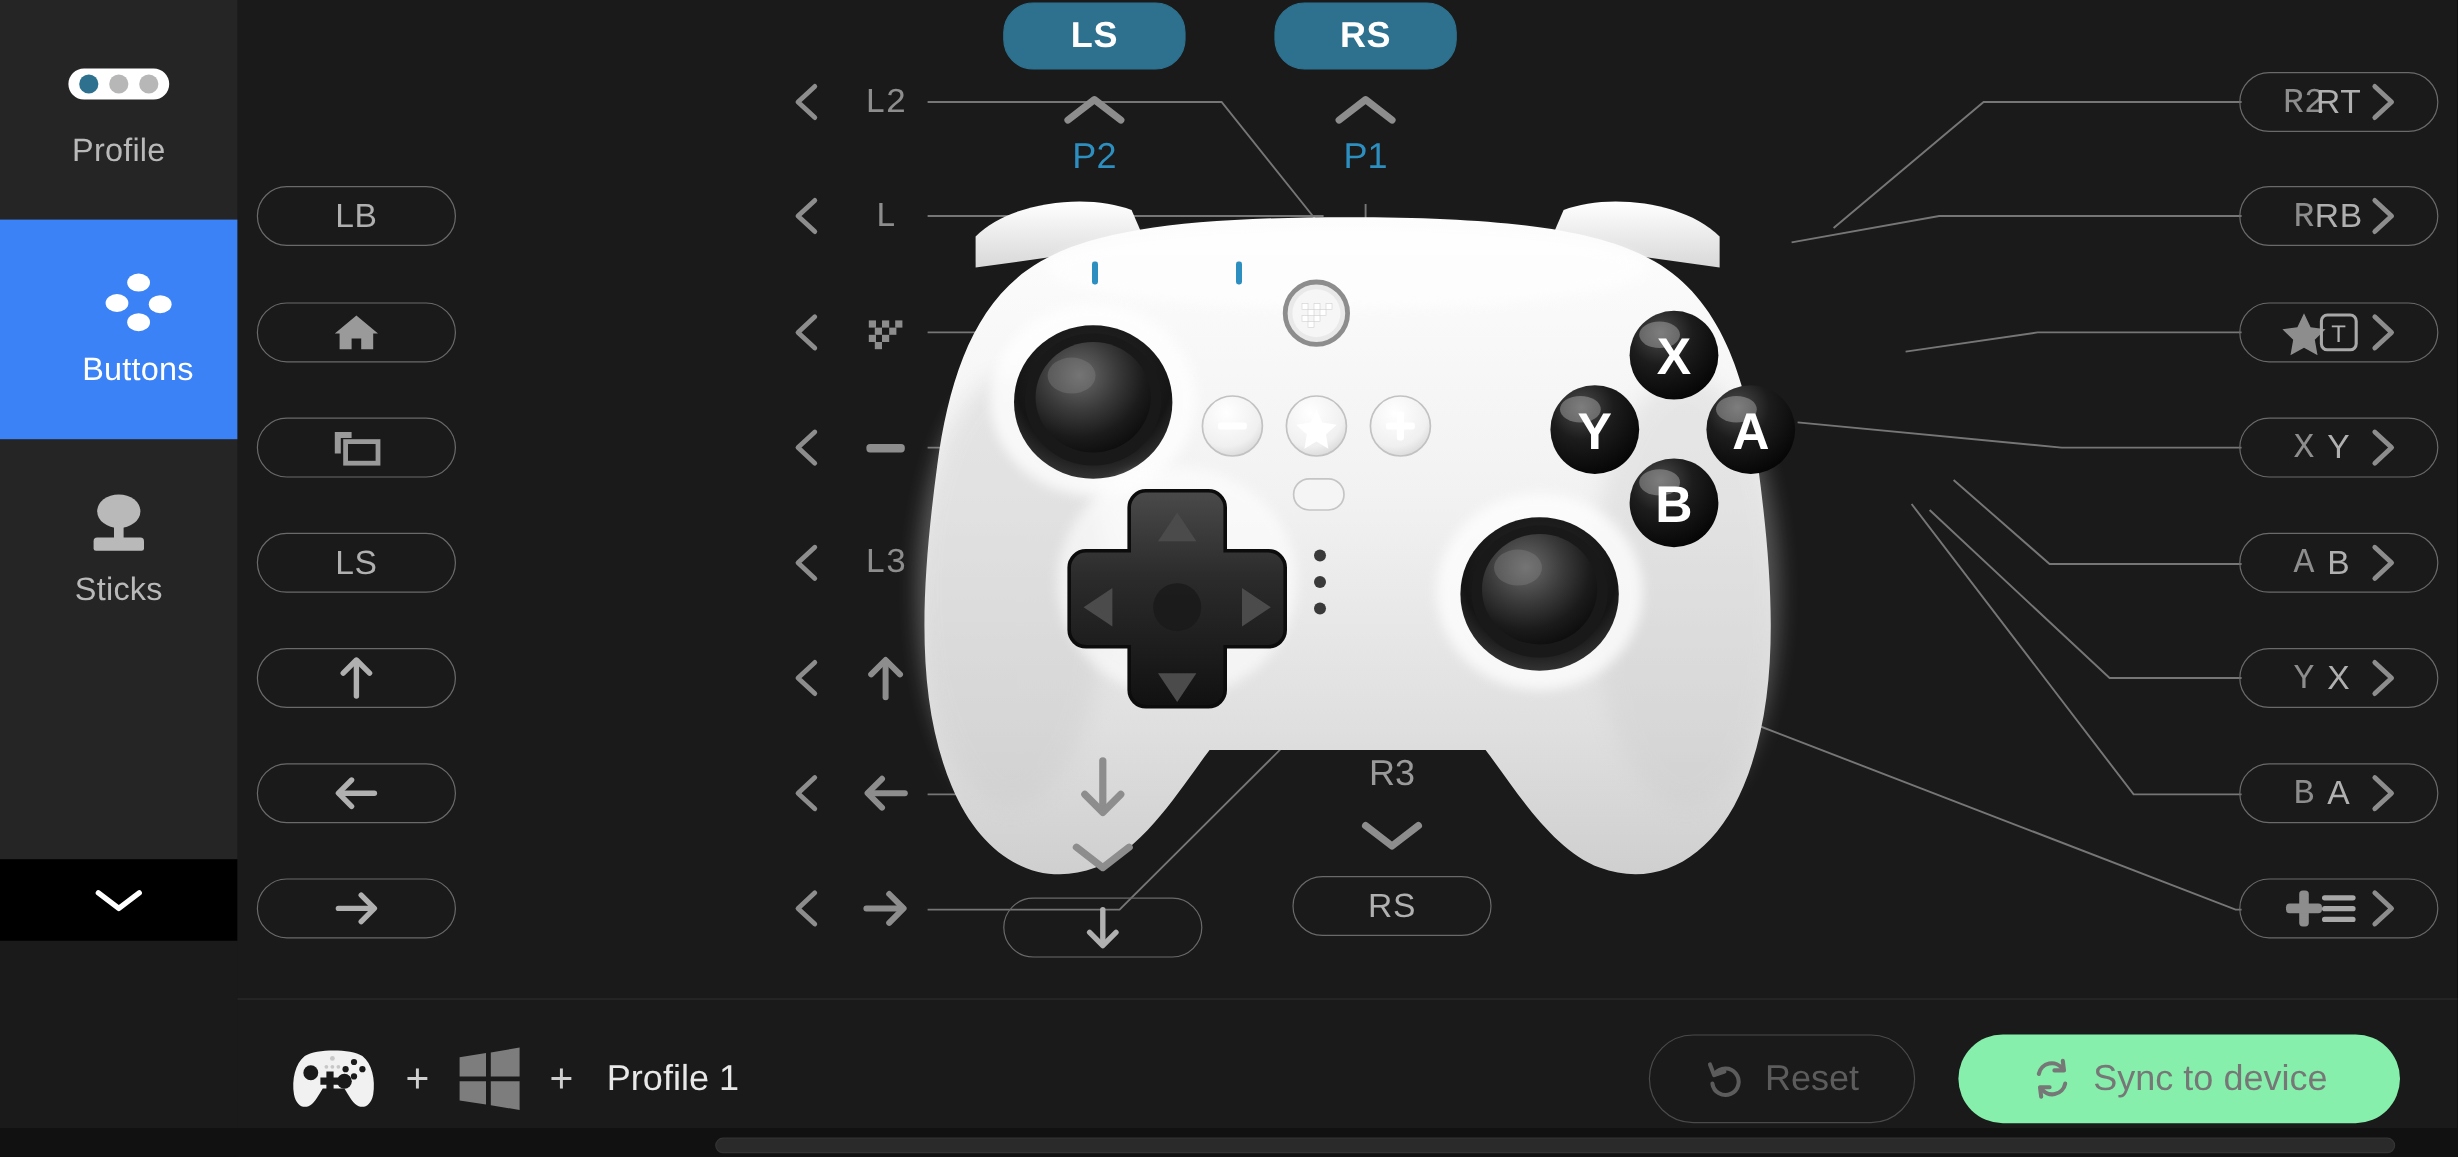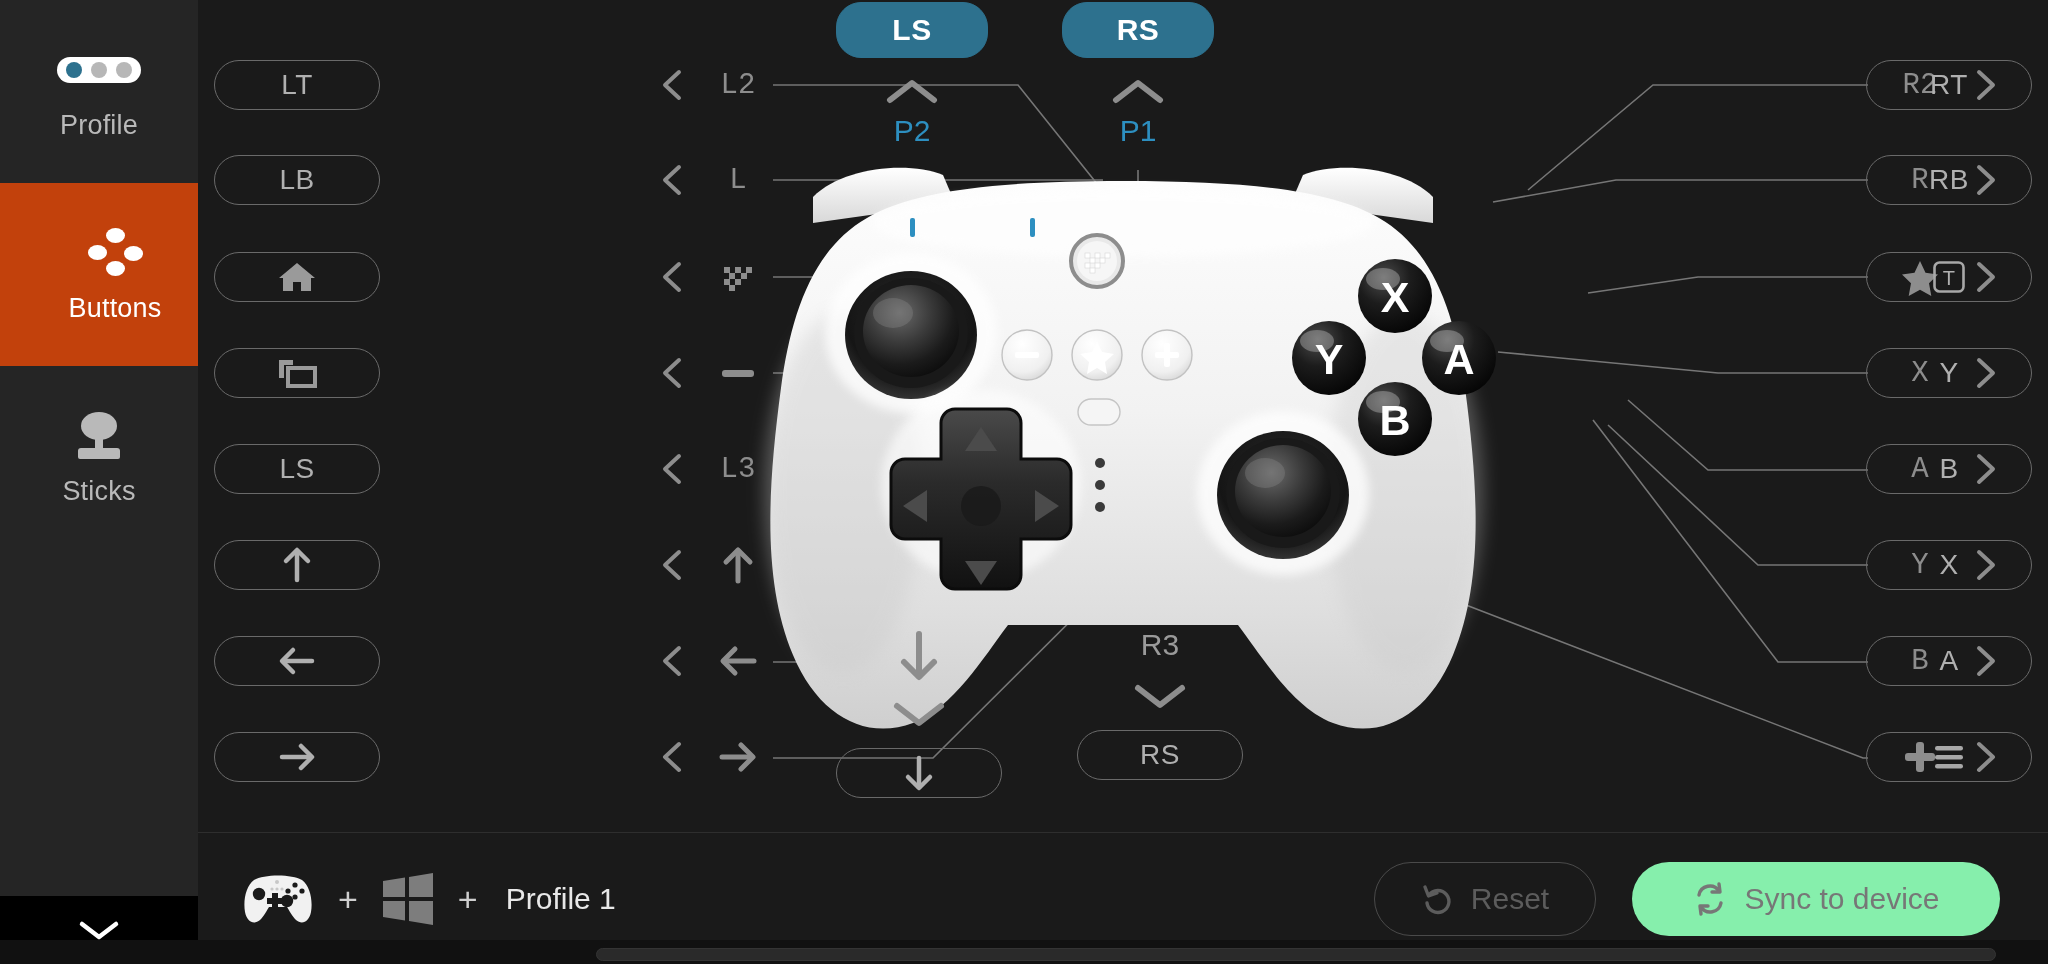--- a/index.html
+++ b/index.html
@@ -12,38 +12,38 @@
   #app {
     position: relative;
     width: 2048px; height: 964px;
     background: #1a1a1a;
     display: flex;
   }
 
   
   #sidebar {
     position: relative;
-    width: 198px; height: 964px;
+    width: 198px; height: 784px;
     background: #252525;
     flex: 0 0 198px;
     display: flex;
     flex-direction: column;
   }
   .side-item {
     height: 183px;
     display: flex;
     flex-direction: column;
     align-items: center;
     justify-content: center;
     gap: 16px;
     color: #b9b9b9;
     cursor: pointer;
     user-select: none;
   }
-  .side-item.active { background: #c2410c; color: #ffffff; padding-left: 32px; }
+  .side-item.active { background: #3b82f6; color: #ffffff; padding-left: 32px; }
   .side-label { font-size: 27px; letter-spacing: .2px; line-height: 1; }
   .side-icon { display: flex; align-items: center; justify-content: center; height: 52px; }
 
   
   .profile-pill {
     width: 84px; height: 26px;
     border-radius: 13px;
     background: #ffffff;
     display: flex; align-items: center; justify-content: center;
     gap: 9px;
@@ -437,21 +437,20 @@
       </div>
 
       <div class="vgroup" style="left:877px;top:628px;width:170px;">
         <div class="vlabel gray" style="color:#9a9a9a;margin-top:0;">R3</div>
         <svg width="60" height="36" viewBox="0 0 60 36" style="margin-top:16px;">
           <polyline points="8,10 30,27 52,10" fill="none" stroke="#8d8d8d" stroke-width="6" stroke-linecap="round" stroke-linejoin="round"></polyline>
         </svg>
         <div class="pill" style="position:relative;left:0;top:0;margin-top:16px;">RS</div>
       </div>
 
-      <div class="pill" style="left:16px;top:60px;">LT</div>
       <div class="pill" style="left:16px;top:155px;">LB</div>
       <div class="pill" style="left:16px;top:252px;">
         <svg width="40" height="34" viewBox="0 0 40 34">
           <path d="M20 3 L38 18 L34 18 L34 31 L24 31 L24 22 L16 22 L16 31 L6 31 L6 18 L2 18 Z" fill="#9a9a9a"></path>
         </svg>
       </div>
       <div class="pill" style="left:16px;top:348px;">
         <svg width="42" height="34" viewBox="0 0 42 34">
           <path d="M3 4 h14 v5 h-9 v13 h-5 z" fill="#9a9a9a"></path>
           <rect x="12" y="12" width="27" height="18" fill="none" stroke="#9a9a9a" stroke-width="4"></rect>

